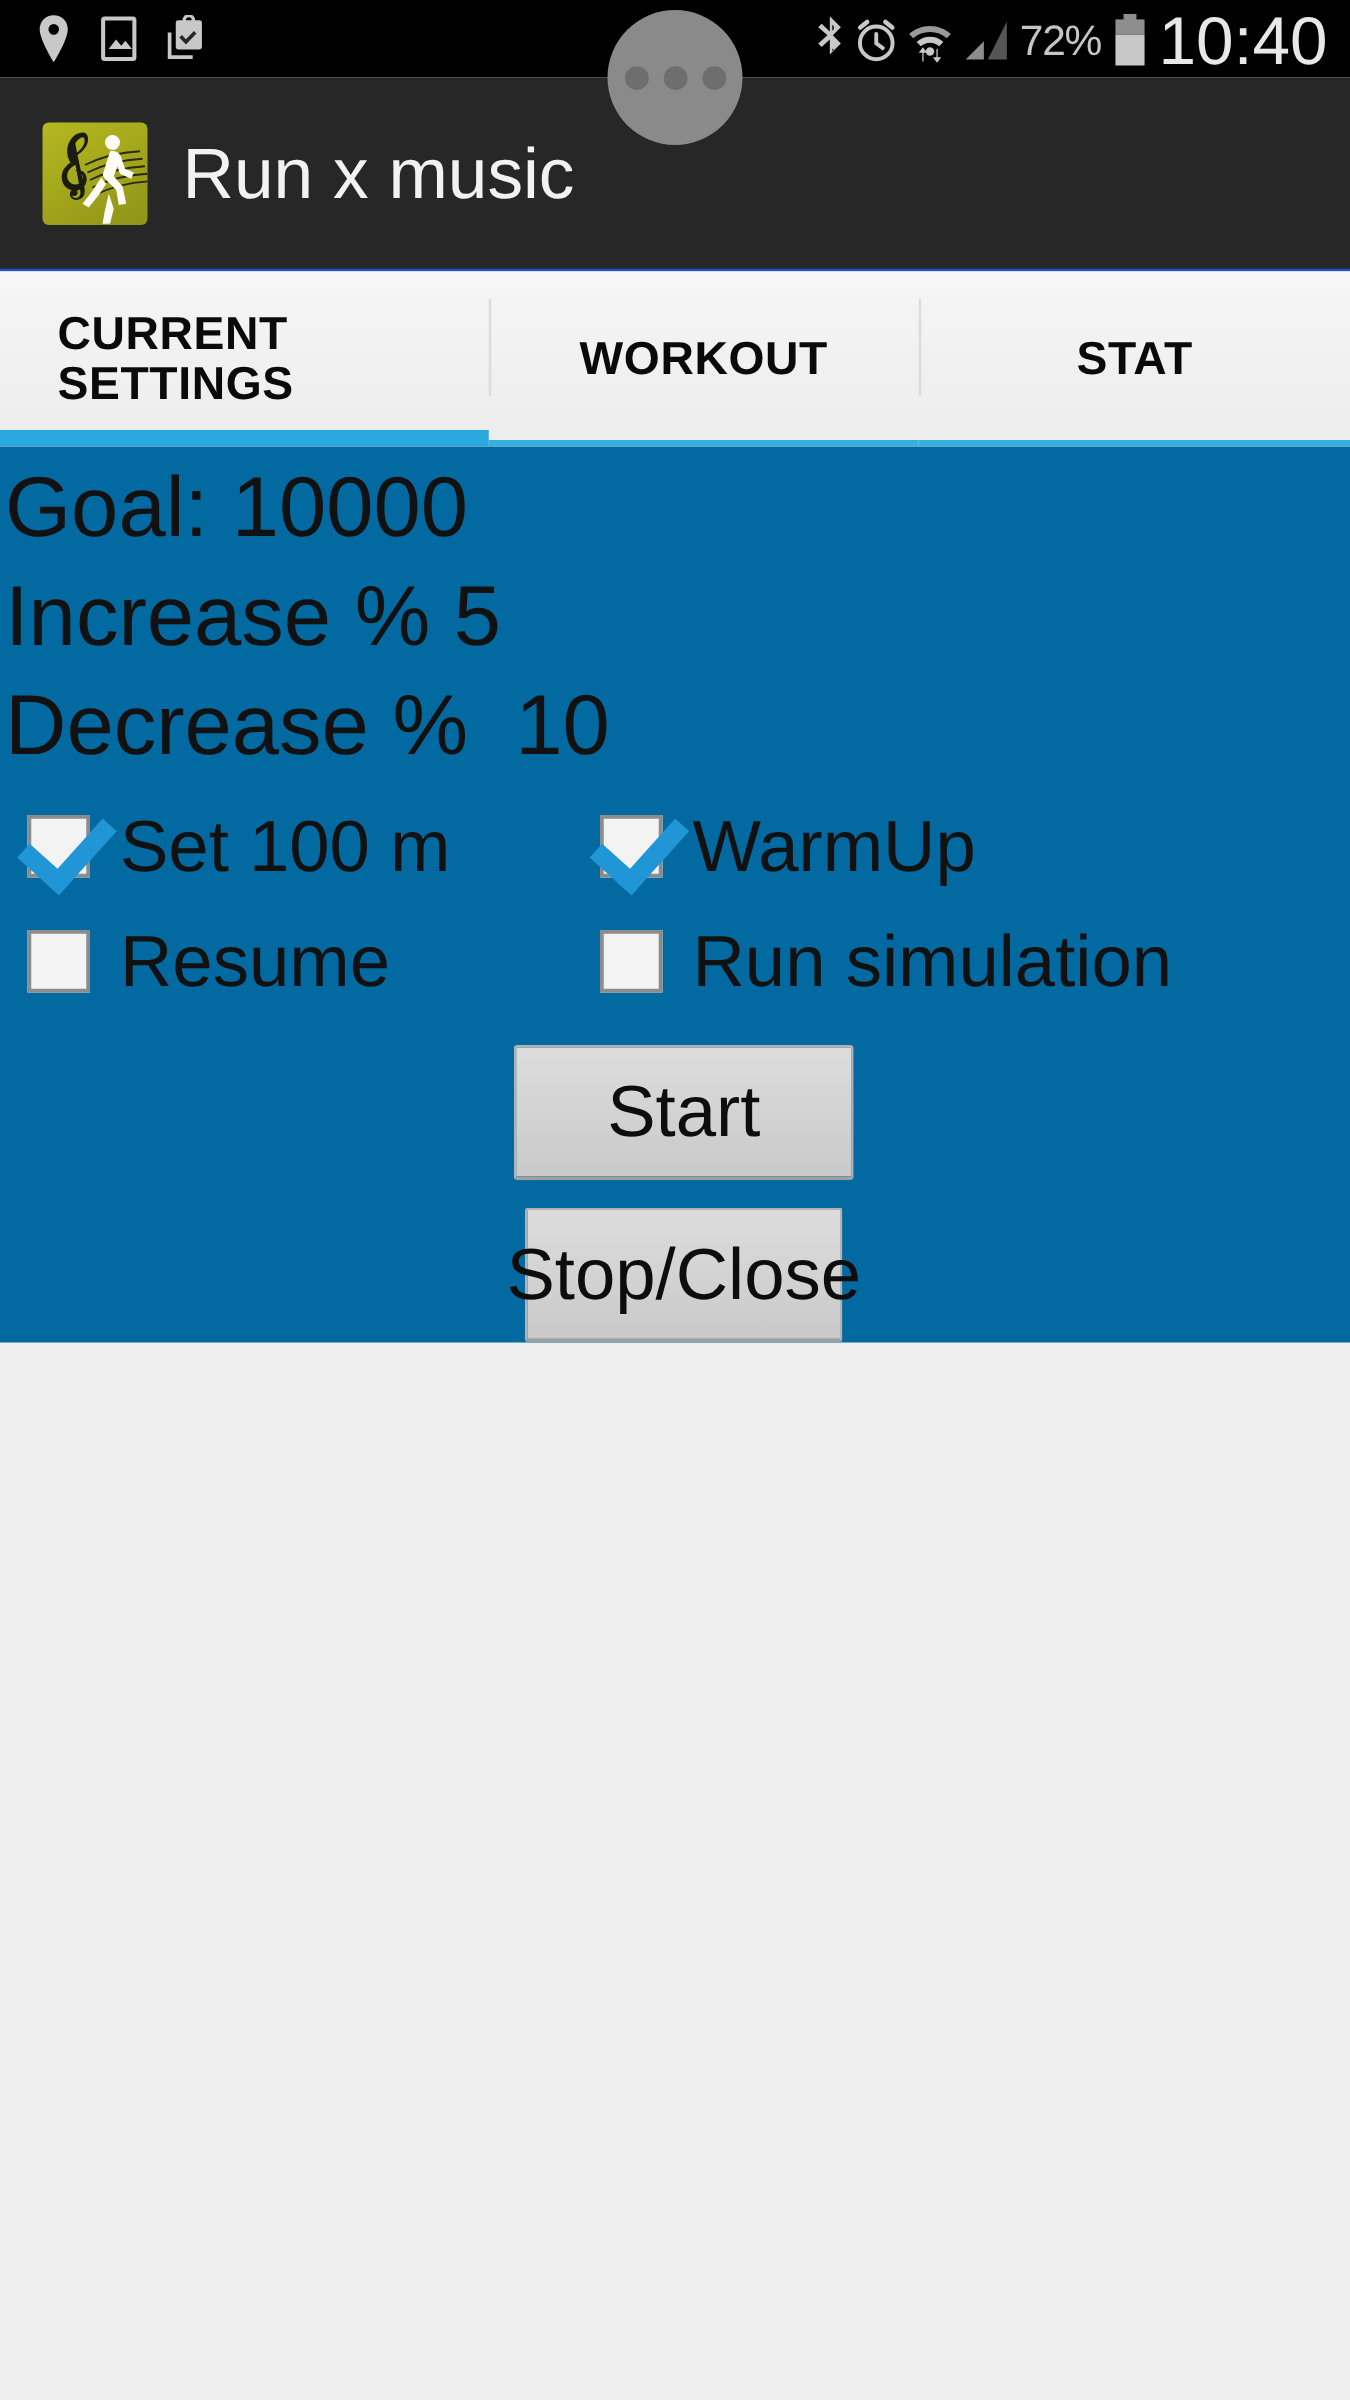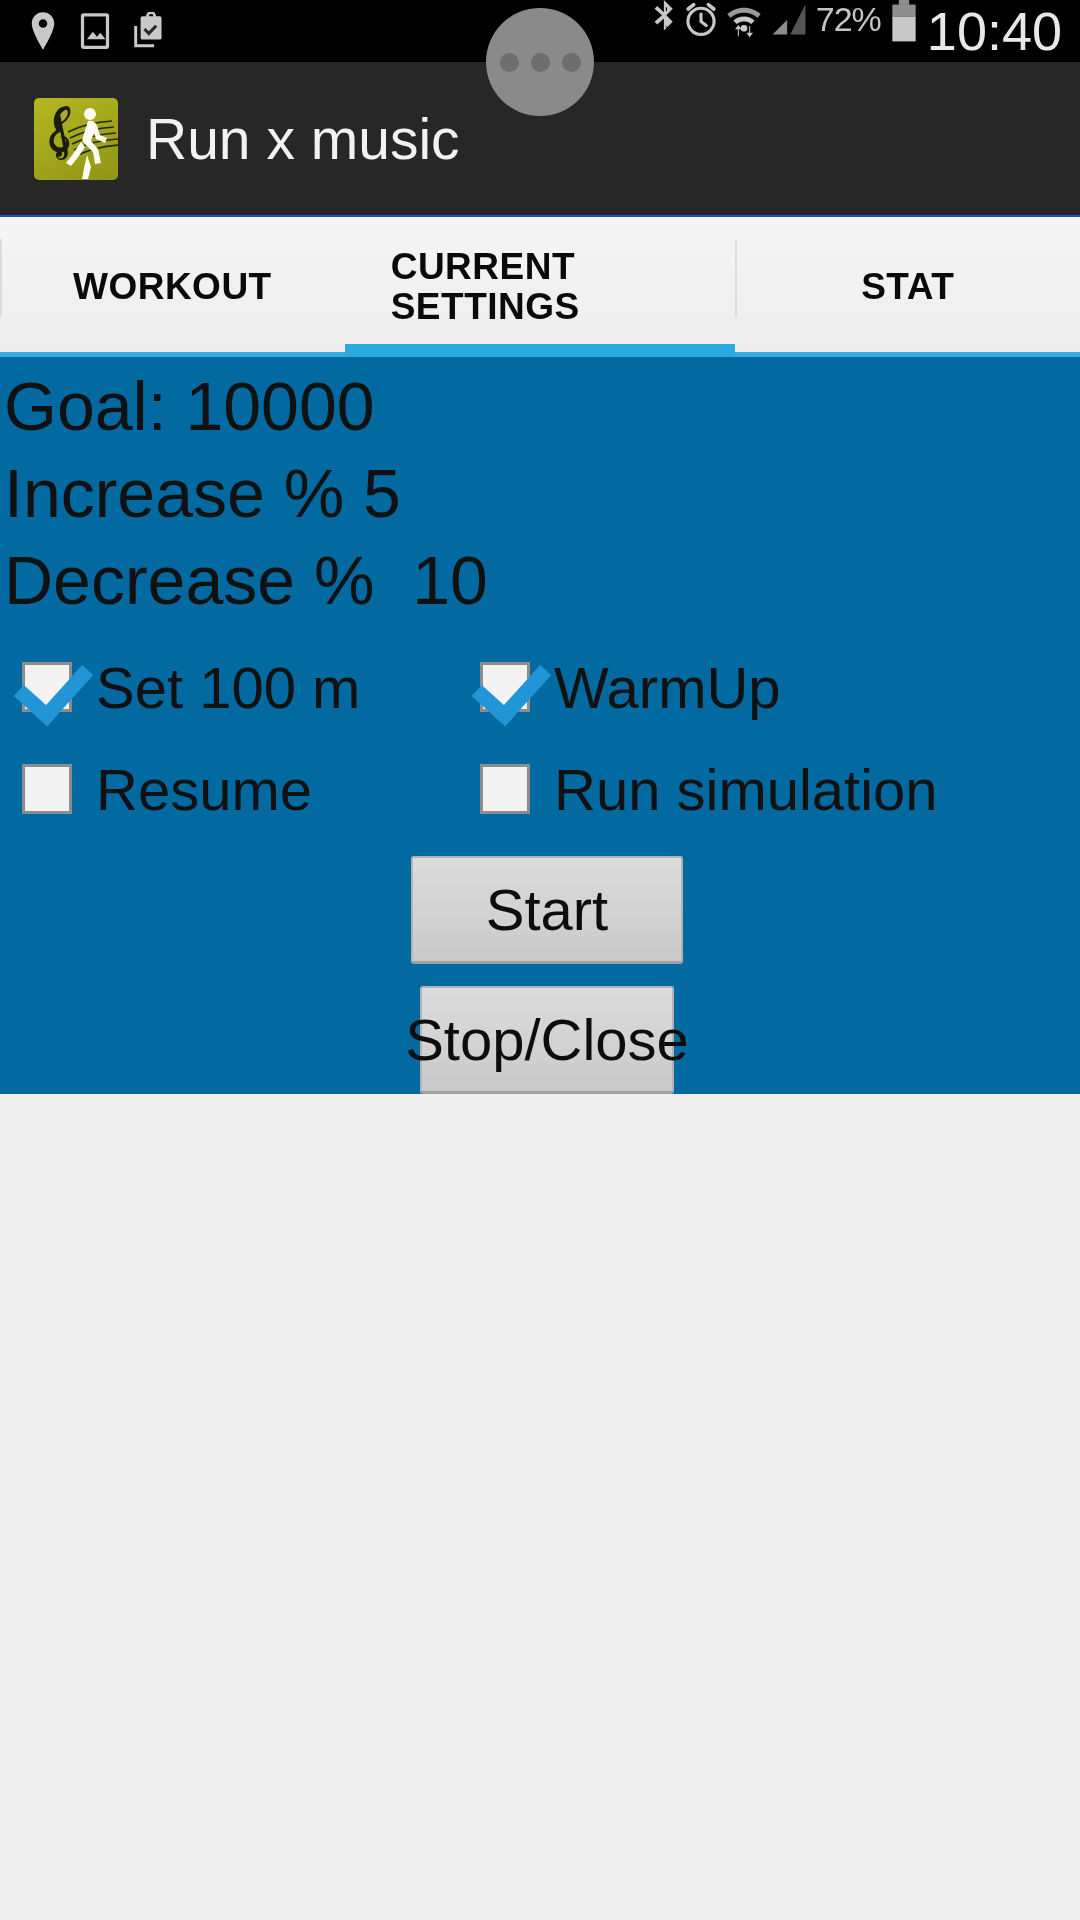--- a/index.html
+++ b/index.html
@@ -14,21 +14,21 @@
   .status-bar{
     position:relative;
     width:1080px; height:62px;
     background:#000;
     display:flex; align-items:center;
     color:#c8c8c8;
   }
   .status-left{ display:flex; align-items:center; gap:22px; padding-left:28px; }
   .status-right{
     position:absolute; right:18px; top:0; height:66px;
-    display:flex; align-items:flex-start; gap:8px;
+    display:flex; align-items:center; gap:8px;
   }
   .sb-icon{ display:block; }
   .battery-pct{
     font-size:34px; color:#c5c5c5; letter-spacing:-1px;
     font-family:"Liberation Sans", sans-serif;
   }
   .clock{
     font-size:54px; color:#e8e8e8; letter-spacing:0px;
     font-family:"Liberation Sans", sans-serif;
   }
@@ -109,21 +109,21 @@
   .setting-line{
     font-size:68px; color:#111;
     line-height:1.28;
     padding-left:4px;
     white-space:pre;
     font-weight:400;
   }
 
   .check-row{
     display:flex; align-items:center;
-    margin-top:24px;
+    margin-top:14px;
     height:78px;
   }
   .check-item{ display:flex; align-items:center; }
   .check-item.first{ width:480px; padding-left:22px; }
   .check-item.second{ padding-left:0px; }
 
   .cb{
     position:relative;
     width:50px; height:50px;
     border:3px solid #8c8c8c;
@@ -241,32 +241,32 @@
         <path d="M54 23c4-1 8 1 9 5l3 9 7 3-2 5-9-4-2-6-3 8 7 8 3 14-6 1-2-12-9-9c-2-2-2-4-1-6l5-16z"></path>
         <path d="M47 44l-8 12-7 9 5 3 8-10 6-9z"></path>
         <path d="M53 57l-3 13-2 11h6l3-12z"></path>
       </g>
     </svg>
   </div>
   <div class="app-title">Run x music</div>
 </div>
 
 <div class="tab-bar">
+  <div class="tab active">
+    <div class="tab-label">
+      <div>CURRENT</div>
+      <div>SETTINGS</div>
+    </div>
+    <div class="tab-underline"></div>
+  </div>
   <div class="tab center">
     <div class="tab-sep"></div>
     <div class="tab-label">WORKOUT</div>
     <div class="tab-underline"></div>
   </div>
-  <div class="tab active">
-    <div class="tab-label">
-      <div>CURRENT</div>
-      <div>SETTINGS</div>
-    </div>
-    <div class="tab-underline"></div>
-  </div>
   <div class="tab center">
     <div class="tab-sep"></div>
     <div class="tab-label">STAT</div>
     <div class="tab-underline"></div>
   </div>
 </div>
 
 <div class="content">
 
   <div class="setting-line">Goal: 10000</div>

